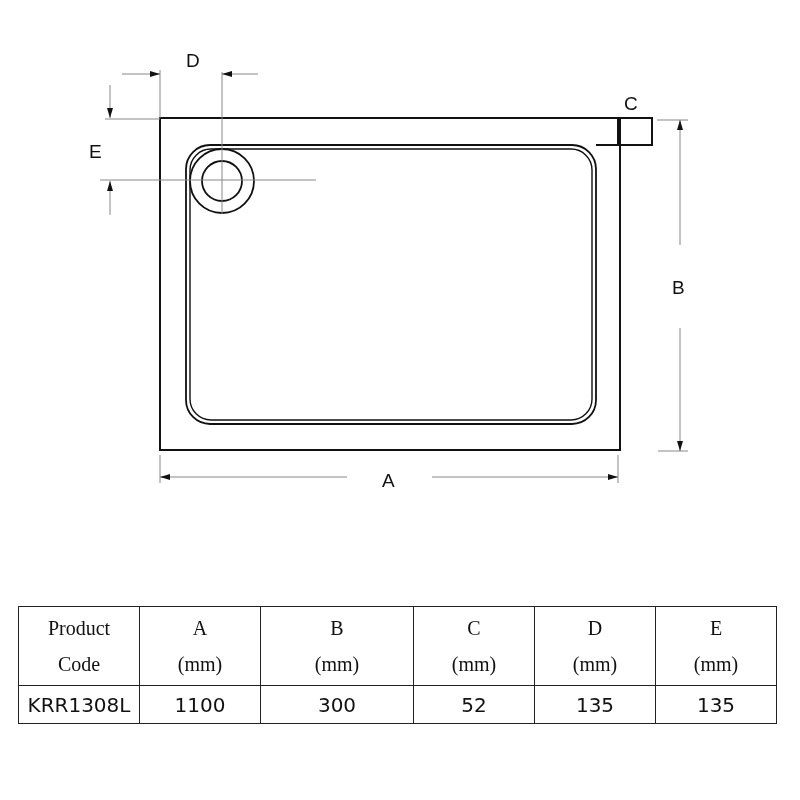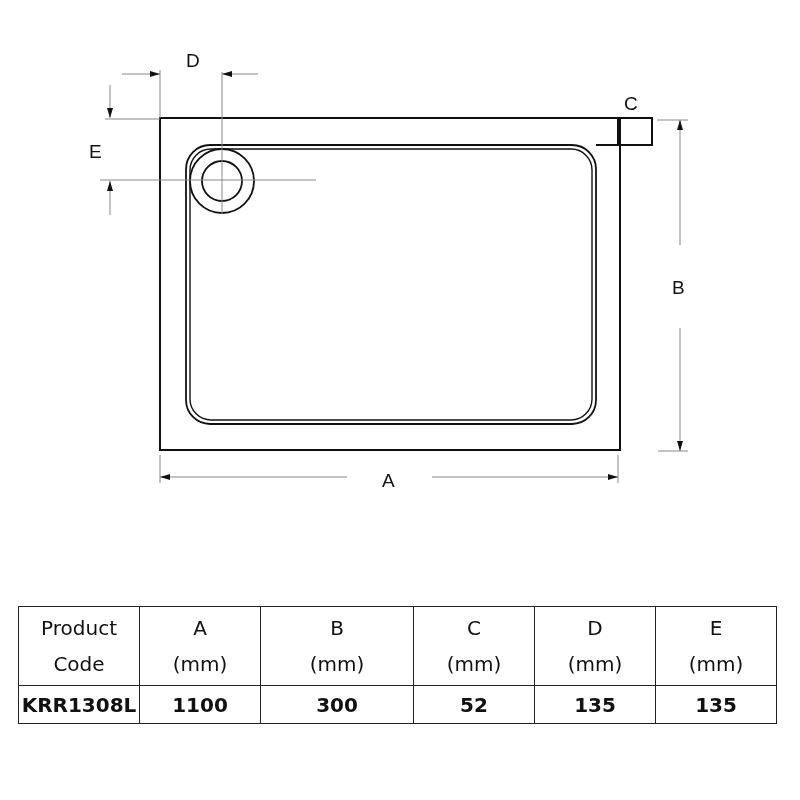--- a/index.html
+++ b/index.html
@@ -1,22 +1,22 @@
 <!DOCTYPE html>
 <html><head>
 <meta charset="utf-8">
 <style>
   html, body { margin:0; padding:0; background:#ffffff; }
   body { width:800px; height:800px; position:relative; overflow:hidden; font-family:"Liberation Sans", sans-serif; }
   #drawing { position:absolute; left:0; top:0; }
   .lbl { font-family:"Liberation Sans", sans-serif; font-size:19px; fill:#111; }
   table.spec { position:absolute; left:18px; top:606px; border-collapse:collapse; font-family:"DejaVu Sans", sans-serif; font-size:20px; color:#111; }
   table.spec td { border:1.5px solid #222; text-align:center; padding:0; }
-  table.spec tr.head td { height:78px; line-height:36px; }
-  table.spec tr.row td { height:37px;font-weight:bold; }
+  table.spec tr.head td { height:78px; line-height:36px;font-family:Liberation Serif, serif; }
+  table.spec tr.row td { height:37px; }
   .c0 { width:120px; } .c1 { width:120px; } .c2 { width:152px; }
   .c3 { width:120px; } .c4 { width:120px; } .c5 { width:120px; }
 </style>
 </head>
 <body>
 
 <svg id="drawing" width="800" height="560" viewBox="0 0 800 560">
   <defs>
     <marker id="arr" markerWidth="10" markerHeight="6" refX="10" refY="3" orient="auto" markerUnits="userSpaceOnUse">
       <path d="M0,0 L10,3 L0,6 Z" fill="#111"></path>

